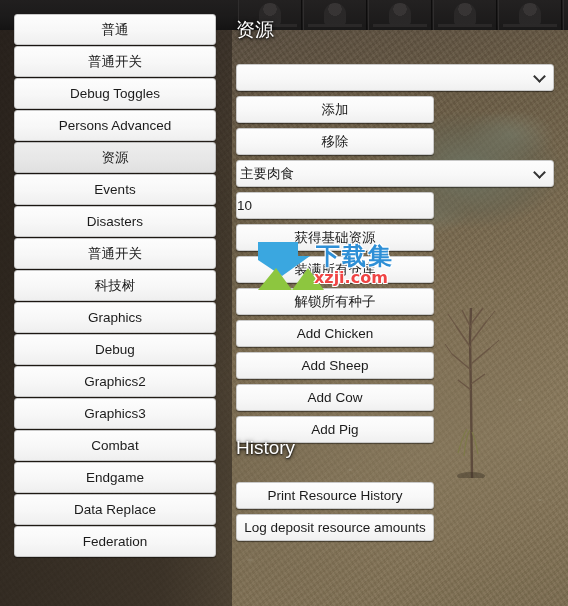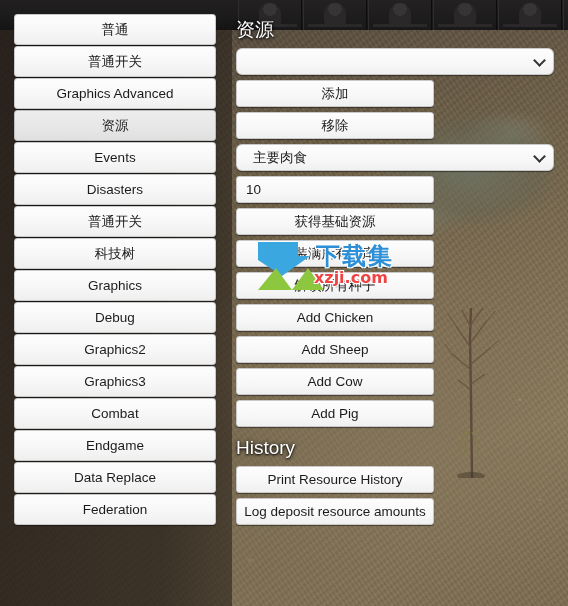--- a/index.html
+++ b/index.html
@@ -117,26 +117,27 @@
     border-radius: 3px;
     background: linear-gradient(180deg, #fdfdfd 0%, #f8f8f8 55%, #f0f0f0 100%);
     box-shadow: 0 1px 1px rgba(0,0,0,.45);
     color: #1b1b1b;
     font-size: 13.5px;
     font-family: "Liberation Sans", "DejaVu Sans", sans-serif;
     padding: 0;
     cursor: pointer;
     overflow: hidden;
     white-space: nowrap;
+    margin-top: 16px;
   }
   .ctl.wide { left: 0; width: 318px; }
   .ctl.narrow { left: 0; width: 198px; }
   .ctl.btn { text-align: center; line-height: 25px; }
-  .ctl.sel { text-align: left; line-height: 25px; padding-left: 16px; padding-right: 26px; border-radius: 6px; }
-  .ctl.inp { text-align: left; line-height: 25px; padding-left: 9px; }
+  .ctl.sel { text-align: left; line-height: 25px; padding-left: 3px; padding-right: 26px; }
+  .ctl.inp { text-align: left; line-height: 25px; }
   .chev {
     position: absolute; right: 9px; top: 50%;
     width: 9px; height: 9px; margin-top: -6px;
     border-right: 2px solid #333; border-bottom: 2px solid #333;
     transform: rotate(45deg);
   }
 
   
   #watermark {
     position: absolute; left: 256px; top: 238px;
@@ -179,21 +180,22 @@
   <div class="slot" style="left:303px"></div>
   <div class="slot" style="left:368px"></div>
   <div class="slot" style="left:433px"></div>
   <div class="slot" style="left:498px"></div>
   <div class="slot" style="left:563px"></div>
 </div>
 
 <div id="sidebar">
   <button class="side-btn">普通</button>
   <button class="side-btn">普通开关</button>
-  <button class="side-btn">Graphics Advanced</button>
+  <button class="side-btn">Debug Toggles</button>
+  <button class="side-btn">Persons Advanced</button>
   <button class="side-btn active">资源</button>
   <button class="side-btn">Events</button>
   <button class="side-btn">Disasters</button>
   <button class="side-btn">普通开关</button>
   <button class="side-btn">科技树</button>
   <button class="side-btn">Graphics</button>
   <button class="side-btn">Debug</button>
   <button class="side-btn">Graphics2</button>
   <button class="side-btn">Graphics3</button>
   <button class="side-btn">Combat</button>

